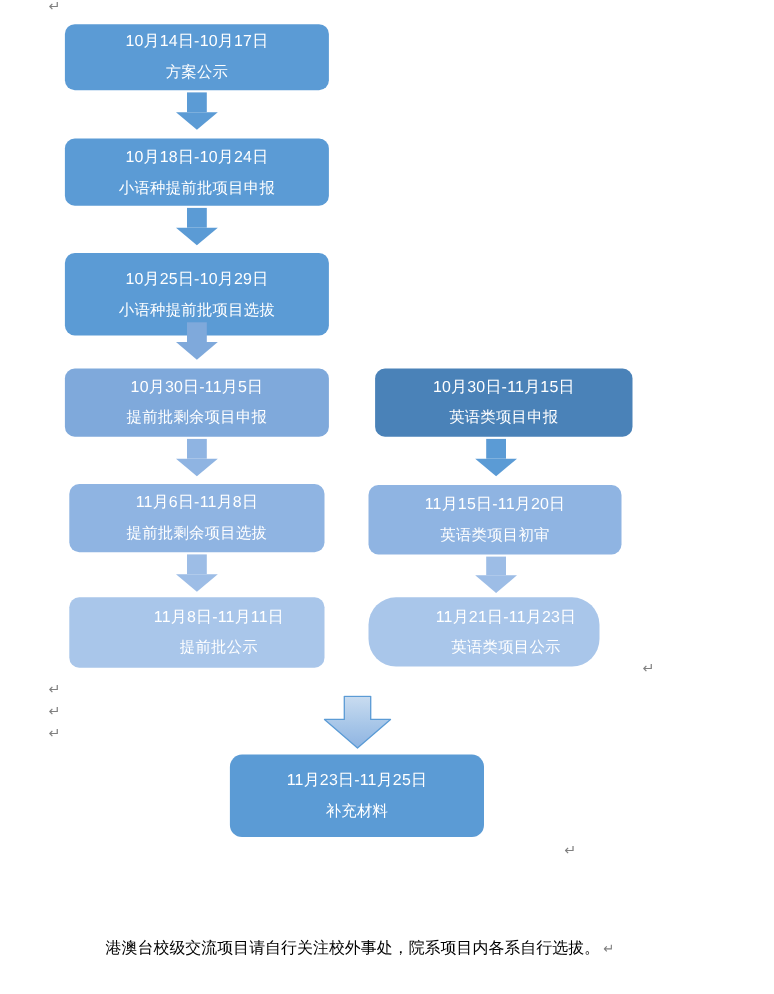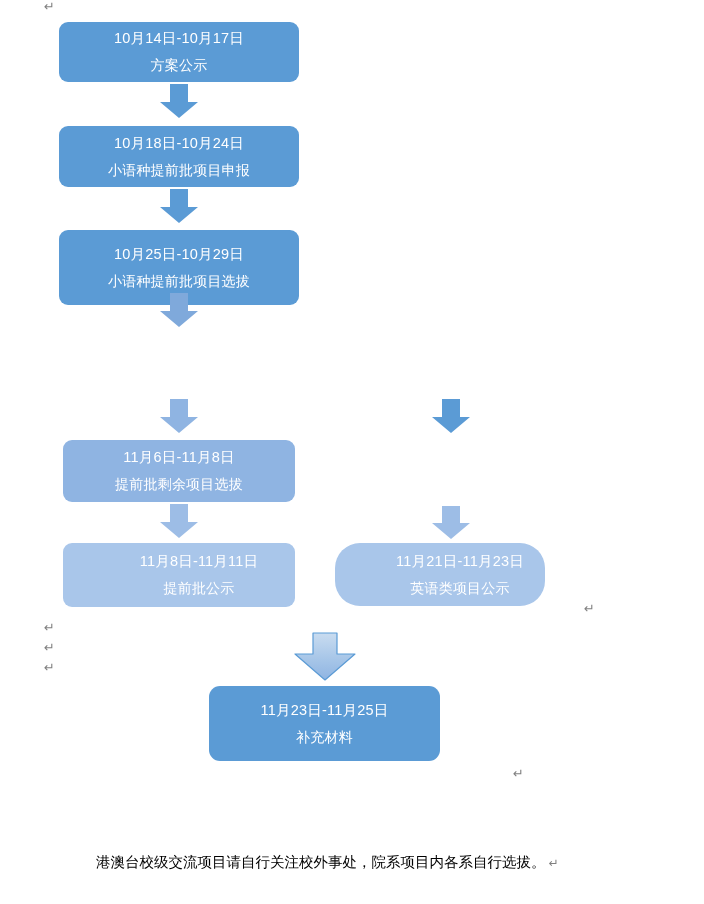--- a/index.html
+++ b/index.html
@@ -117,20 +117,24 @@
   <div class="box t-base" style="left:59px;top:230px;width:240px;height:75px;">
     <span class="l1">10月25日-10月29日</span>
     <span class="l2">小语种提前批项目选拔</span>
   </div>
 
   <div class="arrow" style="left:160px;top:293px;width:38px;height:34px;--c:#7fa9db;--sw:18px;--sh:18px;--hw:19px;--hh:16px;">
     <span class="shaft"></span>
       <span class="head"></span>
   </div>
 
+  <div class="box t-mid" style="left:59px;top:335px;width:240px;height:62px;">
+    <span class="l1">10月30日-11月5日</span>
+    <span class="l2">提前批剩余项目申报</span>
+  </div>
 
   <div class="arrow" style="left:160px;top:399px;width:38px;height:34px;--c:#8fb4e2;--sw:18px;--sh:18px;--hw:19px;--hh:16px;">
     <span class="shaft"></span>
       <span class="head"></span>
   </div>
 
   <div class="box t-light" style="left:63px;top:440px;width:232px;height:62px;">
     <span class="l1">11月6日-11月8日</span>
     <span class="l2">提前批剩余项目选拔</span>
   </div>
@@ -138,26 +142,34 @@
   <div class="arrow" style="left:160px;top:504px;width:38px;height:34px;--c:#9dbde6;--sw:18px;--sh:18px;--hw:19px;--hh:16px;">
     <span class="shaft"></span>
       <span class="head"></span>
   </div>
 
   <div class="box t-pale" style="left:63px;top:543px;width:232px;height:64px;">
     <span class="l1">11月8日-11月11日</span>
     <span class="l2">提前批公示</span>
   </div>
 
+  <div class="box t-dark" style="left:341px;top:335px;width:234px;height:62px;">
+    <span class="l1">10月30日-11月15日</span>
+    <span class="l2">英语类项目申报</span>
+  </div>
 
   <div class="arrow" style="left:432px;top:399px;width:38px;height:34px;--c:#5b9bd5;--sw:18px;--sh:18px;--hw:19px;--hh:16px;">
     <span class="shaft"></span>
       <span class="head"></span>
   </div>
 
+  <div class="box t-light" style="left:335px;top:441px;width:230px;height:63px;">
+    <span class="l1">11月15日-11月20日</span>
+    <span class="l2">英语类项目初审</span>
+  </div>
 
   <div class="arrow" style="left:432px;top:506px;width:38px;height:33px;--c:#9dbde6;--sw:18px;--sh:17px;--hw:19px;--hh:16px;">
     <span class="shaft"></span>
       <span class="head"></span>
   </div>
 
   <div class="box t-pale" style="left:335px;top:543px;width:210px;height:63px;border-radius:25px;">
     <span class="l1">11月21日-11月23日</span>
     <span class="l2">英语类项目公示</span>
   </div>

